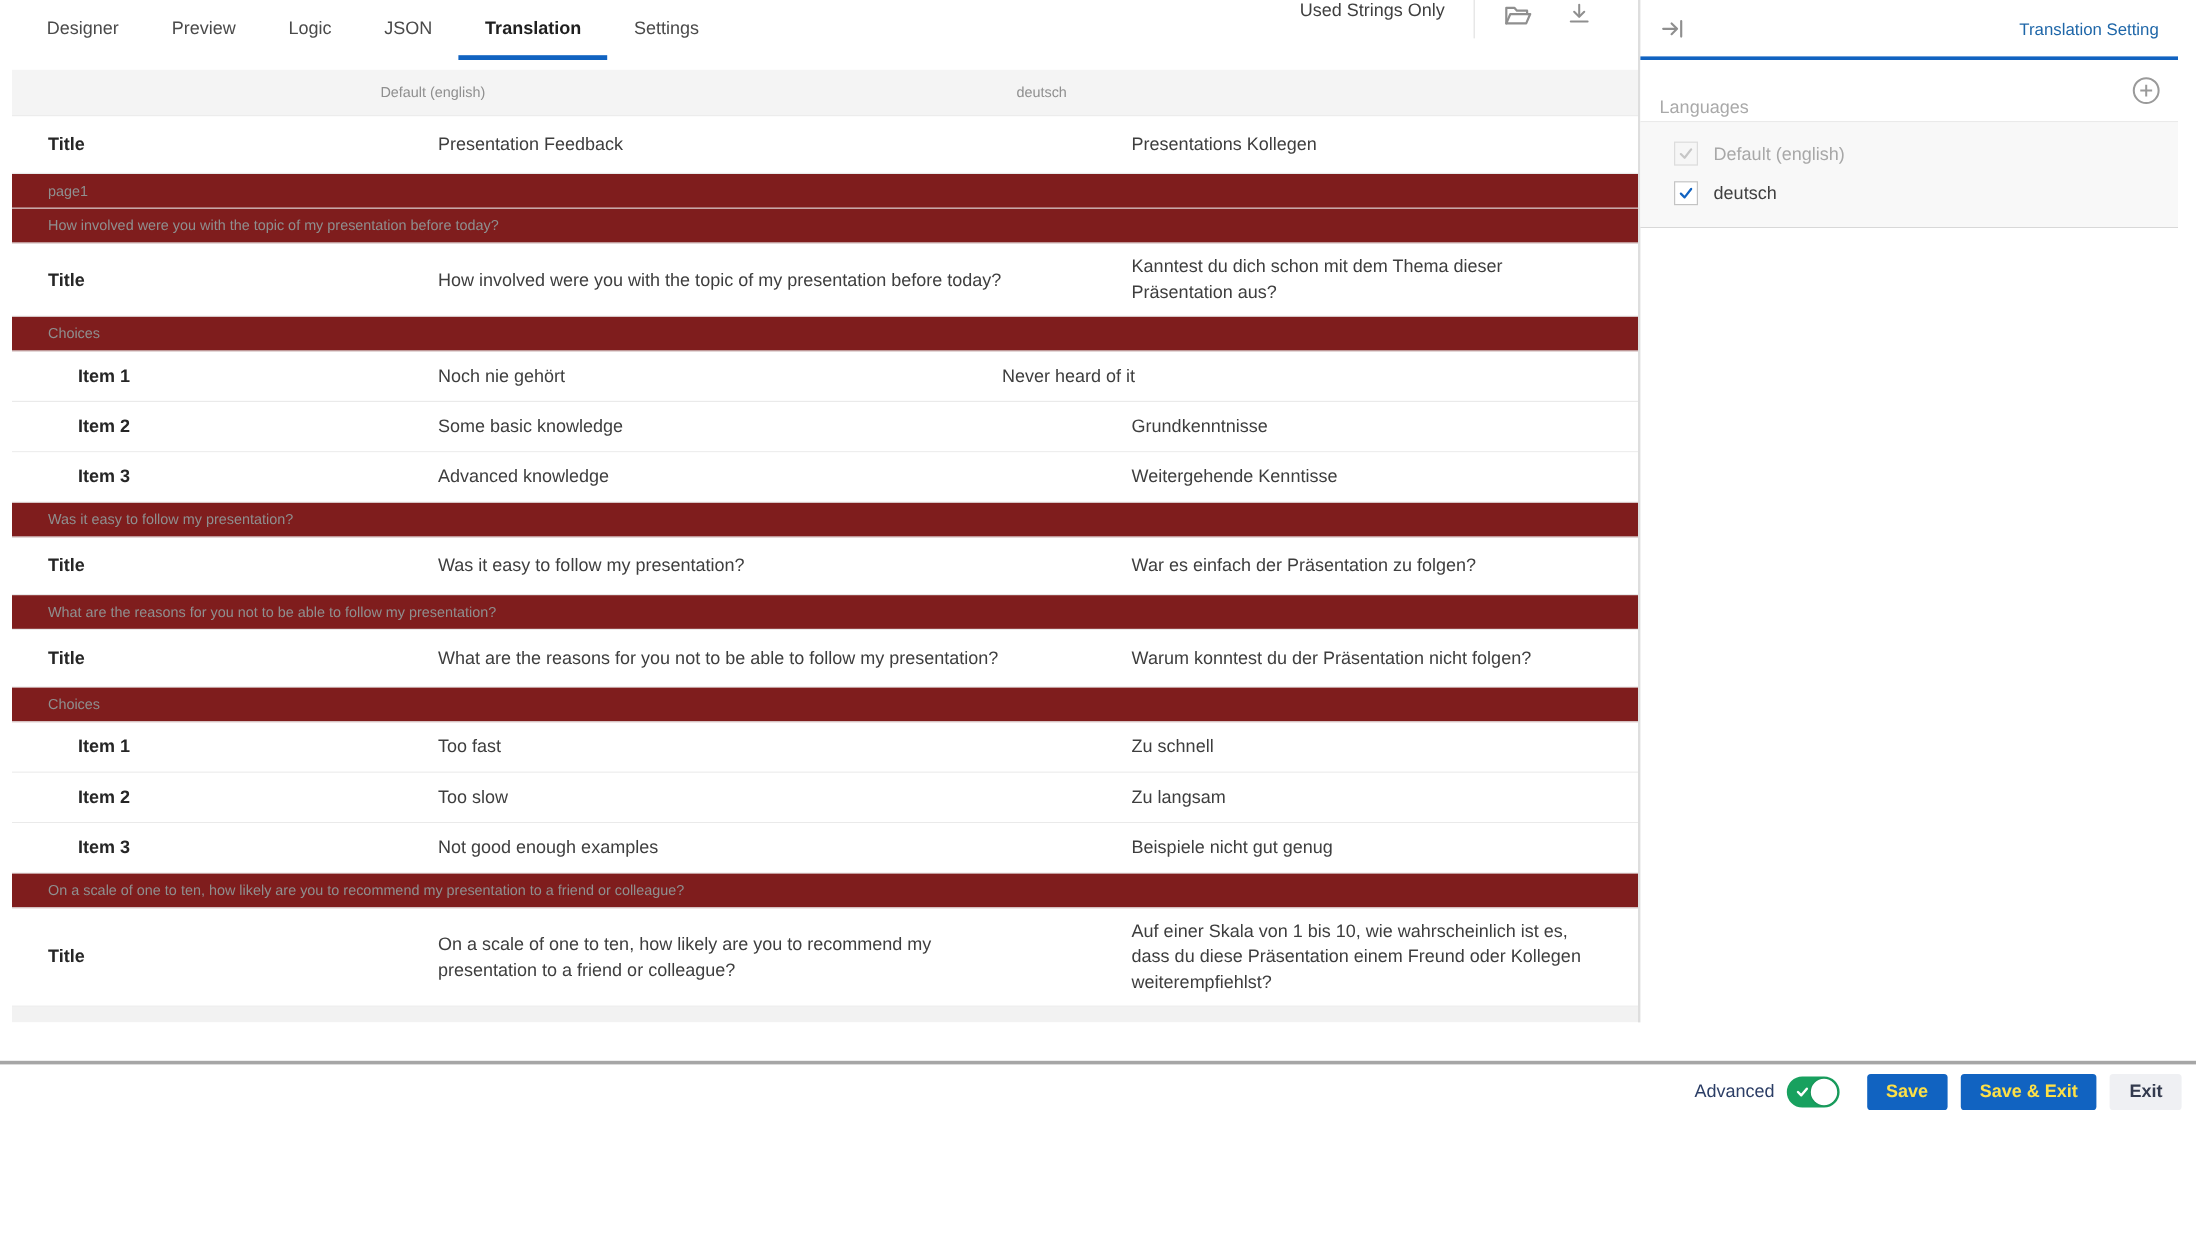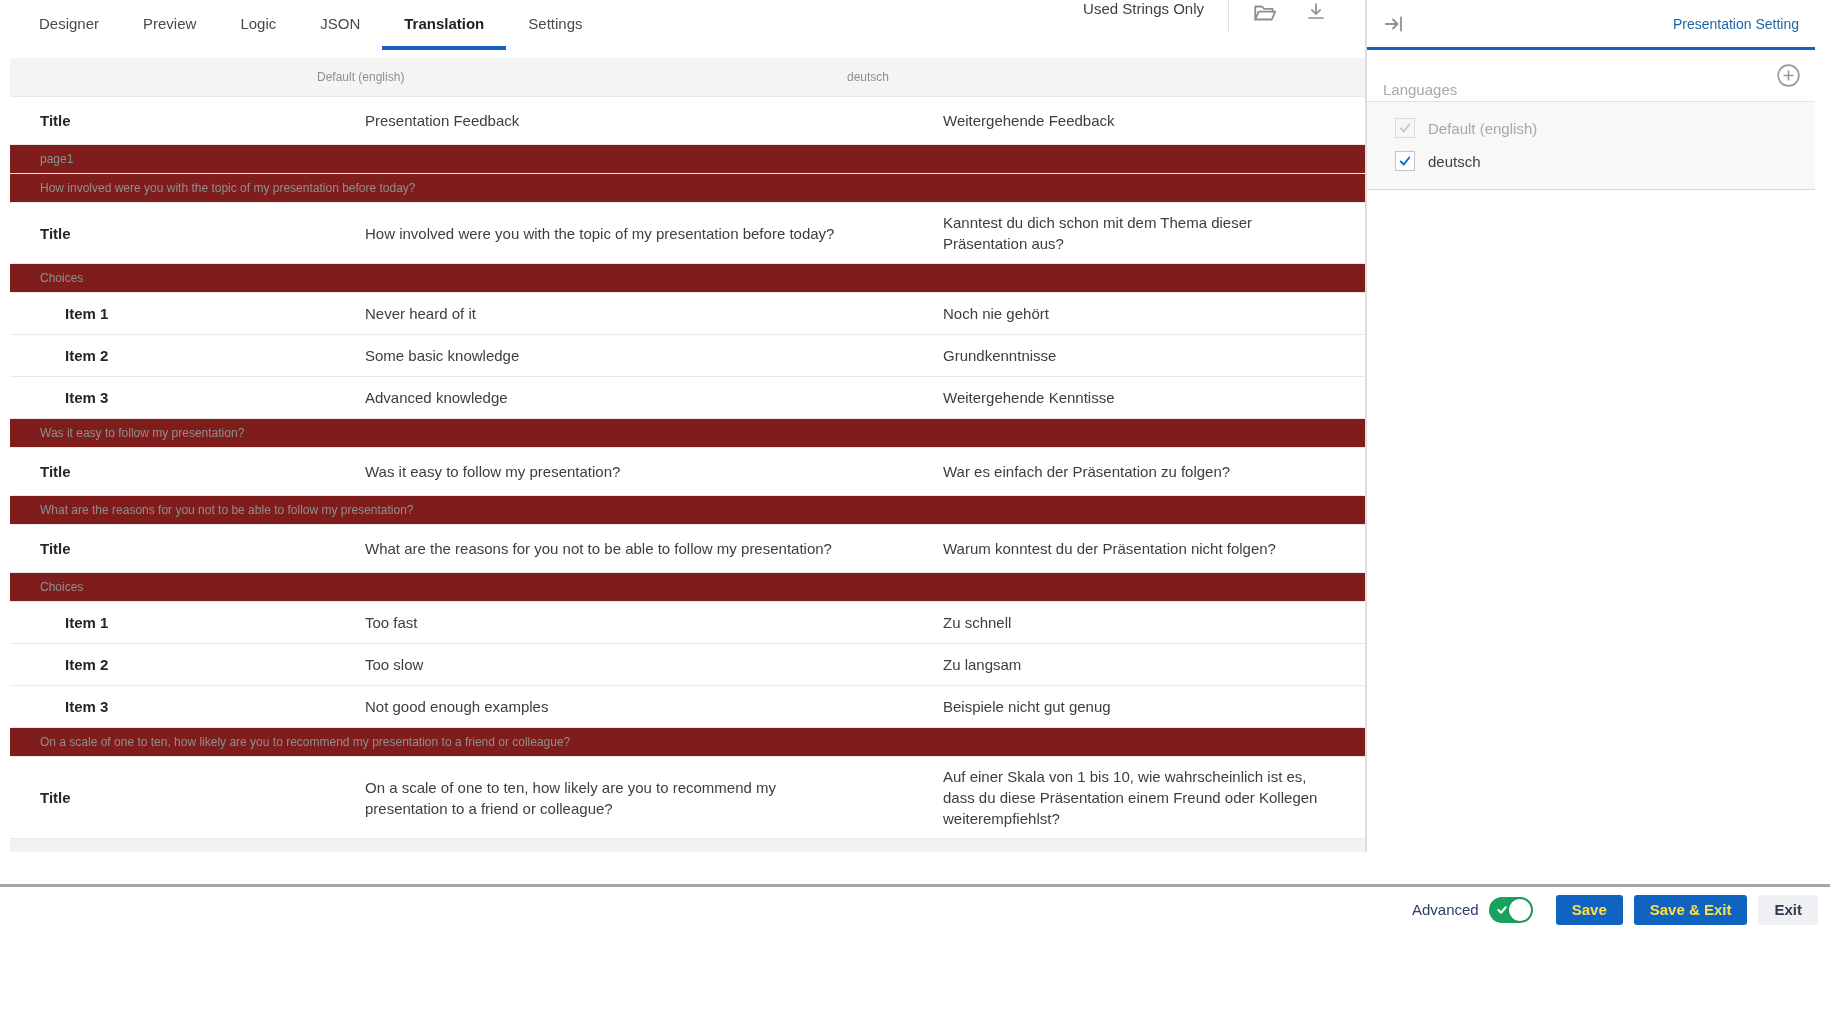--- a/index.html
+++ b/index.html
@@ -118,40 +118,40 @@
     <div class="table-wrap">
       <div class="trow header">
         <div class="cell label hcell"></div>
         <div class="cell en hcell">Default (english)</div>
         <div class="cell de hcell">deutsch</div>
       </div>
       <div id="table-body">
           <div class="trow data">
             <div class="cell label">Title</div>
             <div class="cell en">Presentation Feedback</div>
-            <div class="cell de">Weitergehende Feedback</div>
+            <div class="cell de">Presentations Kollegen</div>
           </div>
           <div class="trow section">
             <span class="section-label">page1</span>
           </div>
           <div class="trow section">
             <span class="section-label">How involved were you with the topic of my presentation before today?</span>
           </div>
           <div class="trow data">
             <div class="cell label">Title</div>
             <div class="cell en">How involved were you with the topic of my presentation before today?</div>
             <div class="cell de">Kanntest du dich schon mit dem Thema dieser Präsentation aus?</div>
           </div>
           <div class="trow section">
             <span class="section-label">Choices</span>
           </div>
           <div class="trow data item">
             <div class="cell label indent">Item 1</div>
+            <div class="cell de">Noch nie gehört</div>
             <div class="cell en">Never heard of it</div>
-            <div class="cell de">Noch nie gehört</div>
           </div>
           <div class="trow data item">
             <div class="cell label indent">Item 2</div>
             <div class="cell en">Some basic knowledge</div>
             <div class="cell de">Grundkenntnisse</div>
           </div>
           <div class="trow data item">
             <div class="cell label indent">Item 3</div>
             <div class="cell en">Advanced knowledge</div>
             <div class="cell de">Weitergehende Kenntisse</div>
@@ -207,21 +207,21 @@
     <div class="sb-head">
       <span class="collapse-btn">
         <span style="display:flex">
           <svg width="22" height="22" viewBox="0 0 22 22">
             <path d="M3 11 h11"></path>
             <path d="M10 6.5 L14.5 11 L10 15.5"></path>
             <path d="M18 4.5 v13"></path>
           </svg>
         </span>
       </span>
-      <span class="ts-link">Presentation Setting</span>
+      <span class="ts-link">Translation Setting</span>
     </div>
 
     <div class="lang-panel">
       <div class="lang-head">
         <span class="lang-title">Languages</span>
         <span class="add-btn">
           <span style="display:flex">
             <svg width="27" height="27" viewBox="0 0 24 24">
               <circle cx="12" cy="12" r="9.2"></circle>
               <path d="M12 7.6 v8.8 M7.6 12 h8.8"></path>

